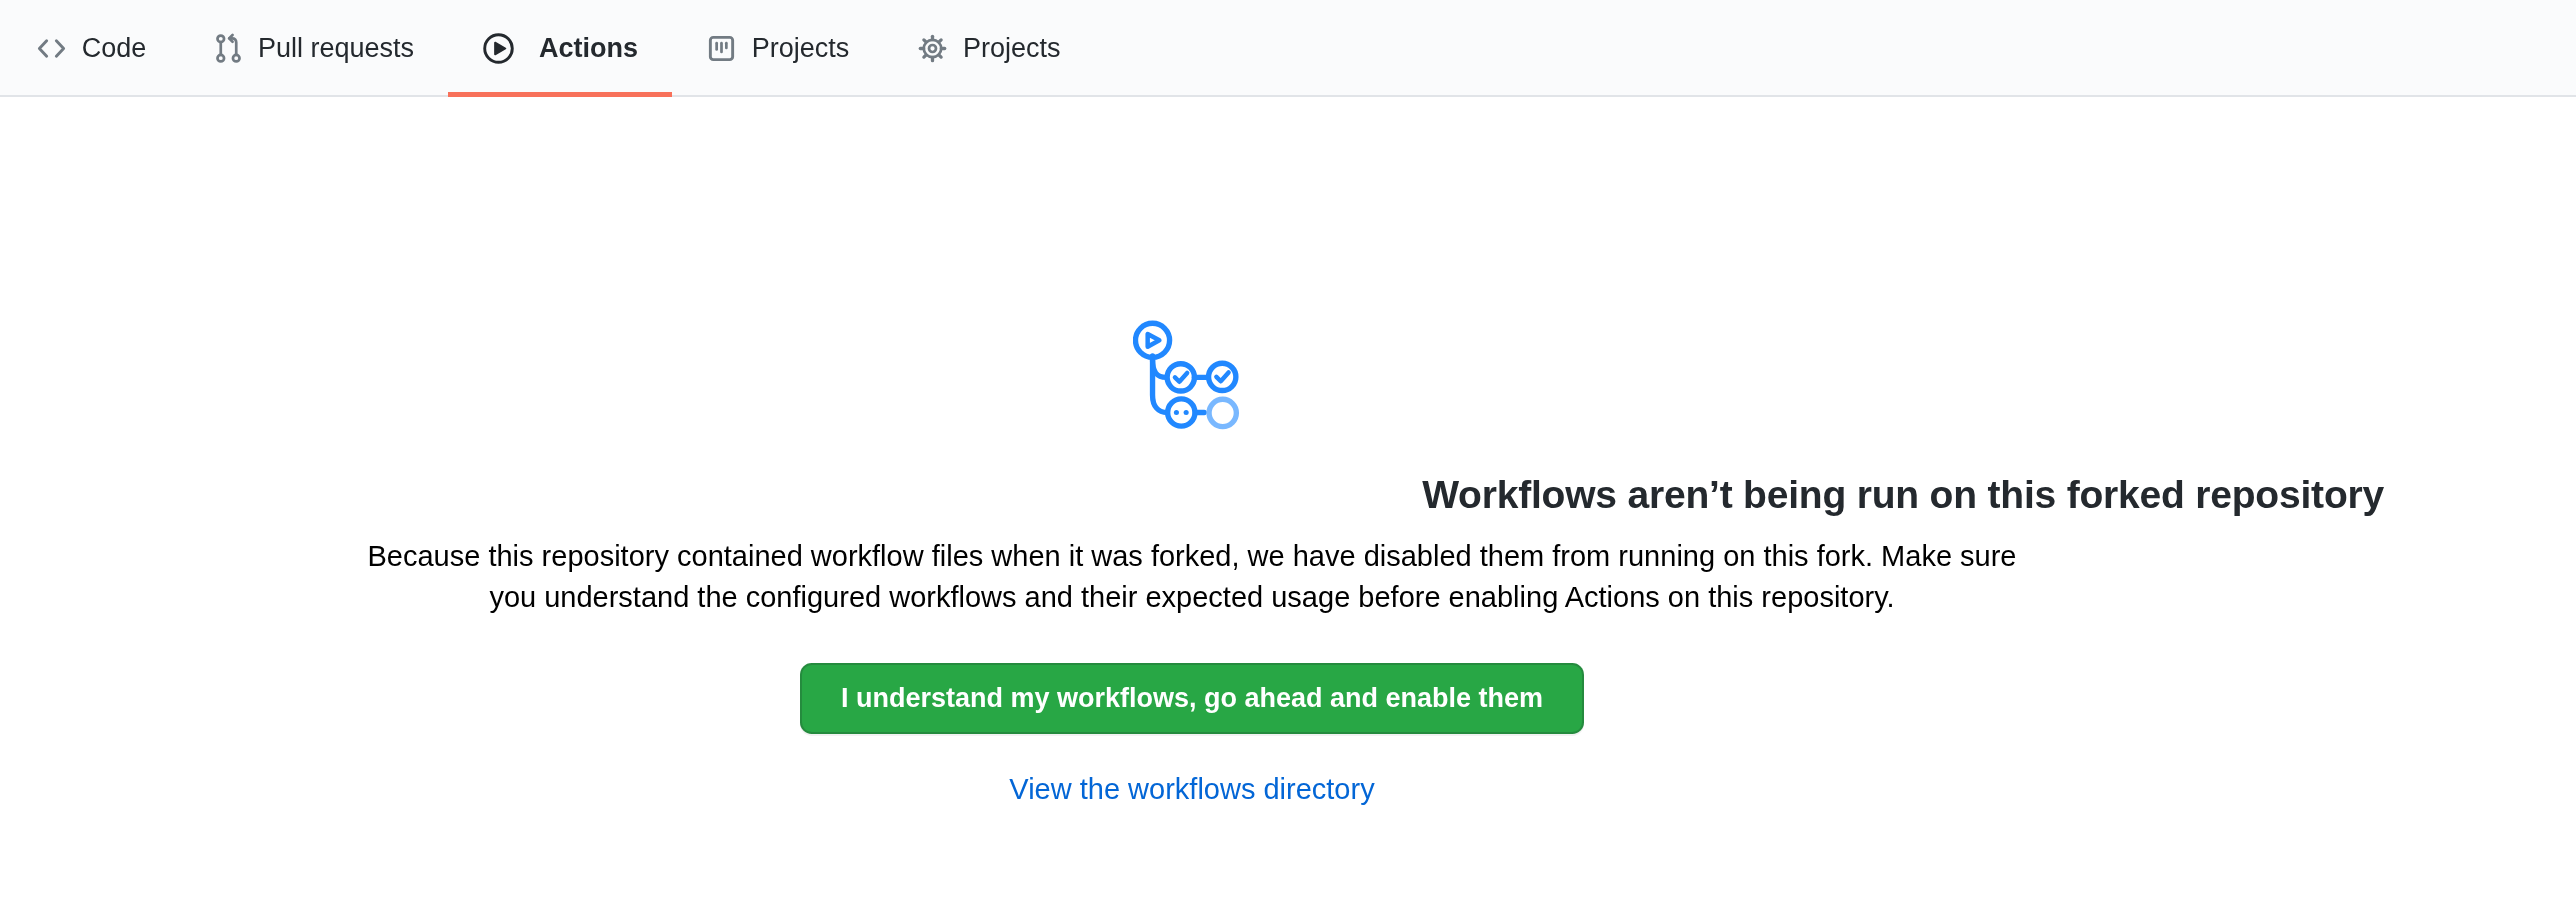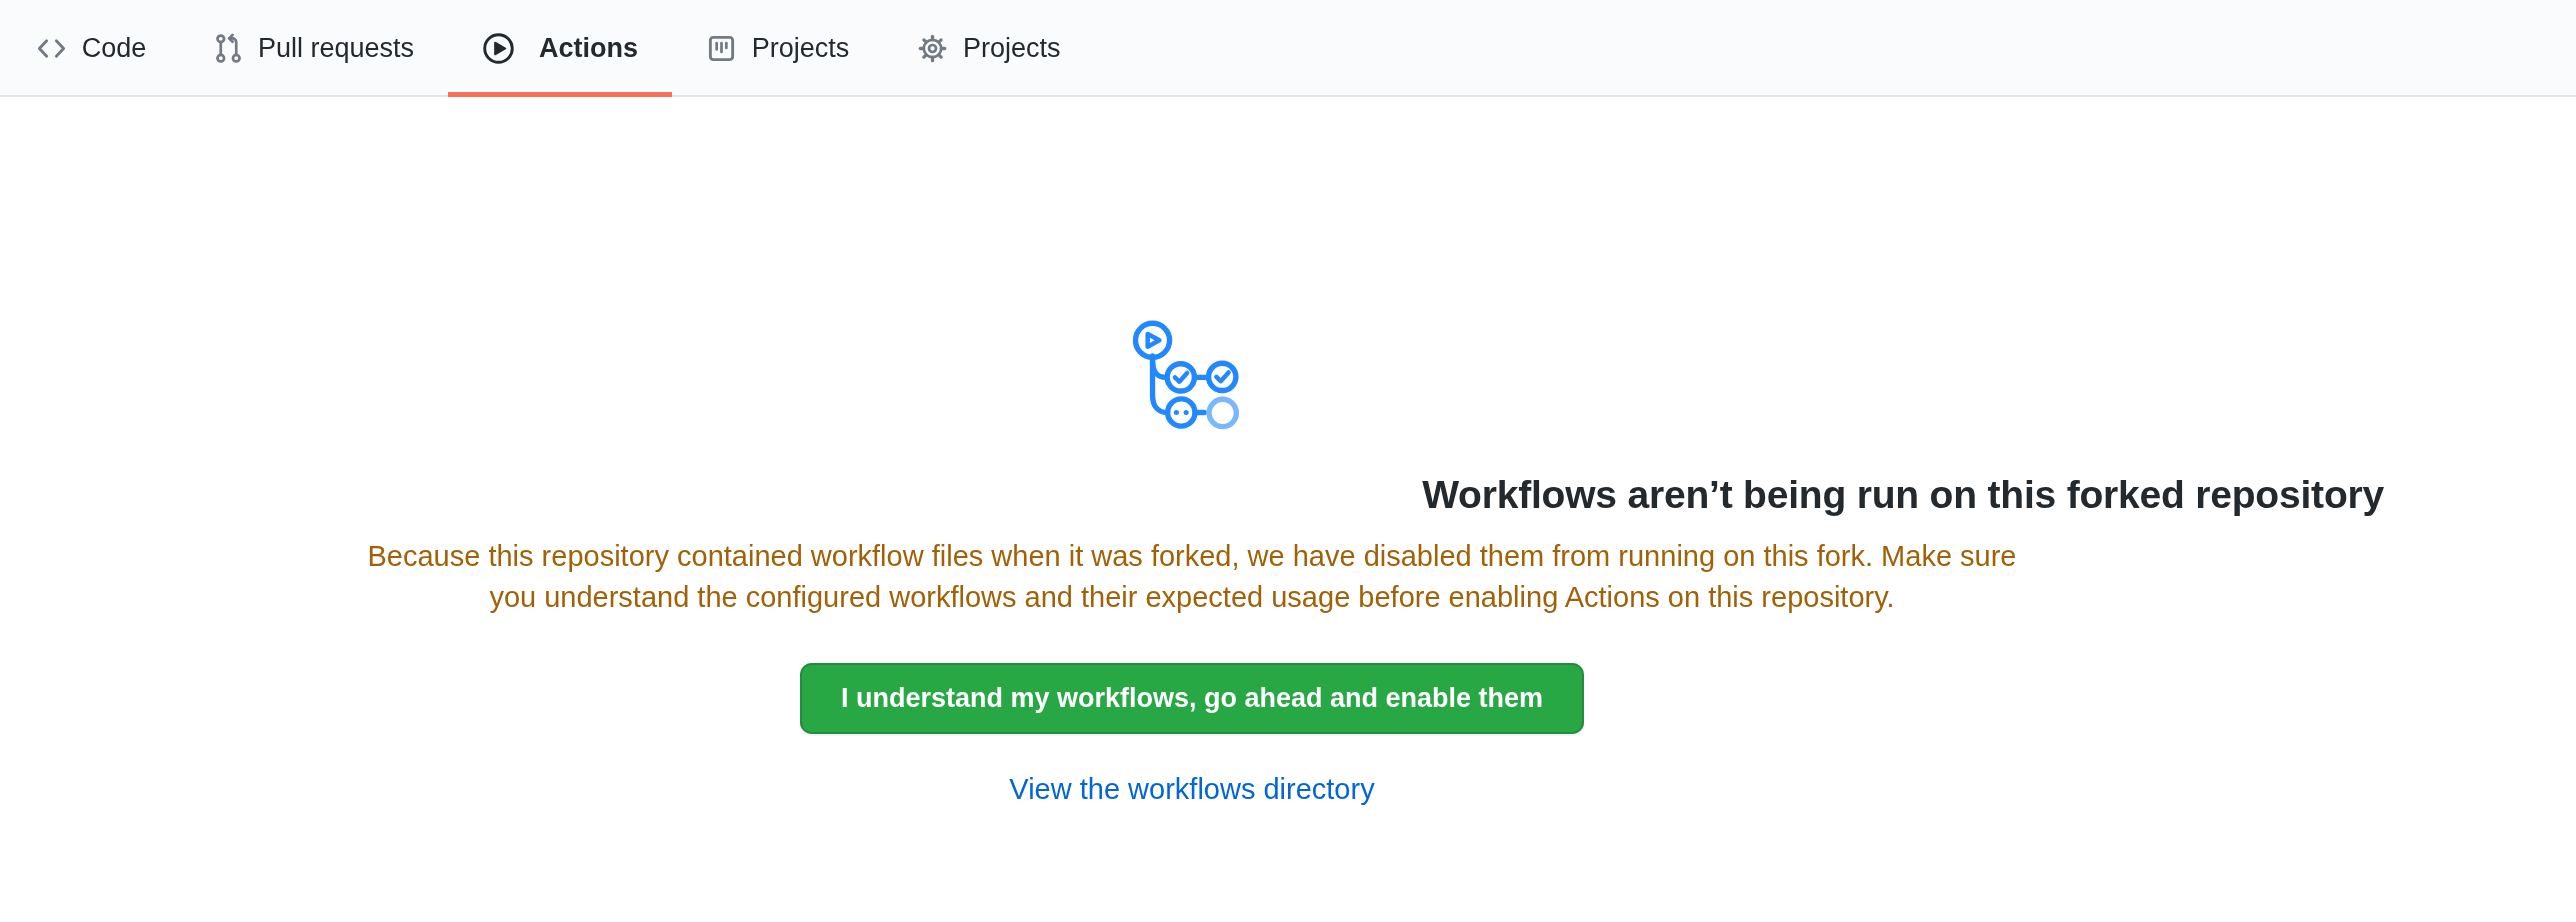--- a/index.html
+++ b/index.html
@@ -59,21 +59,21 @@
     font-weight: bold;
     color: #24292e;
     letter-spacing: -0.2px;
     text-align: right;
   }
   p.page-desc {
     margin: 17.6px auto 0;
     max-width: 1691px;
     font-size: 29px;
     line-height: 41px;
-    color: #a16207;
+    color: #000000;
   }
   .enable-btn {
     display: inline-block;
     margin-top: 45px;
     height: 71px;
     padding: 0 39px;
     background: #28a745;
     color: #ffffff;
     font-family: "Liberation Sans", sans-serif;
     font-size: 27px;

